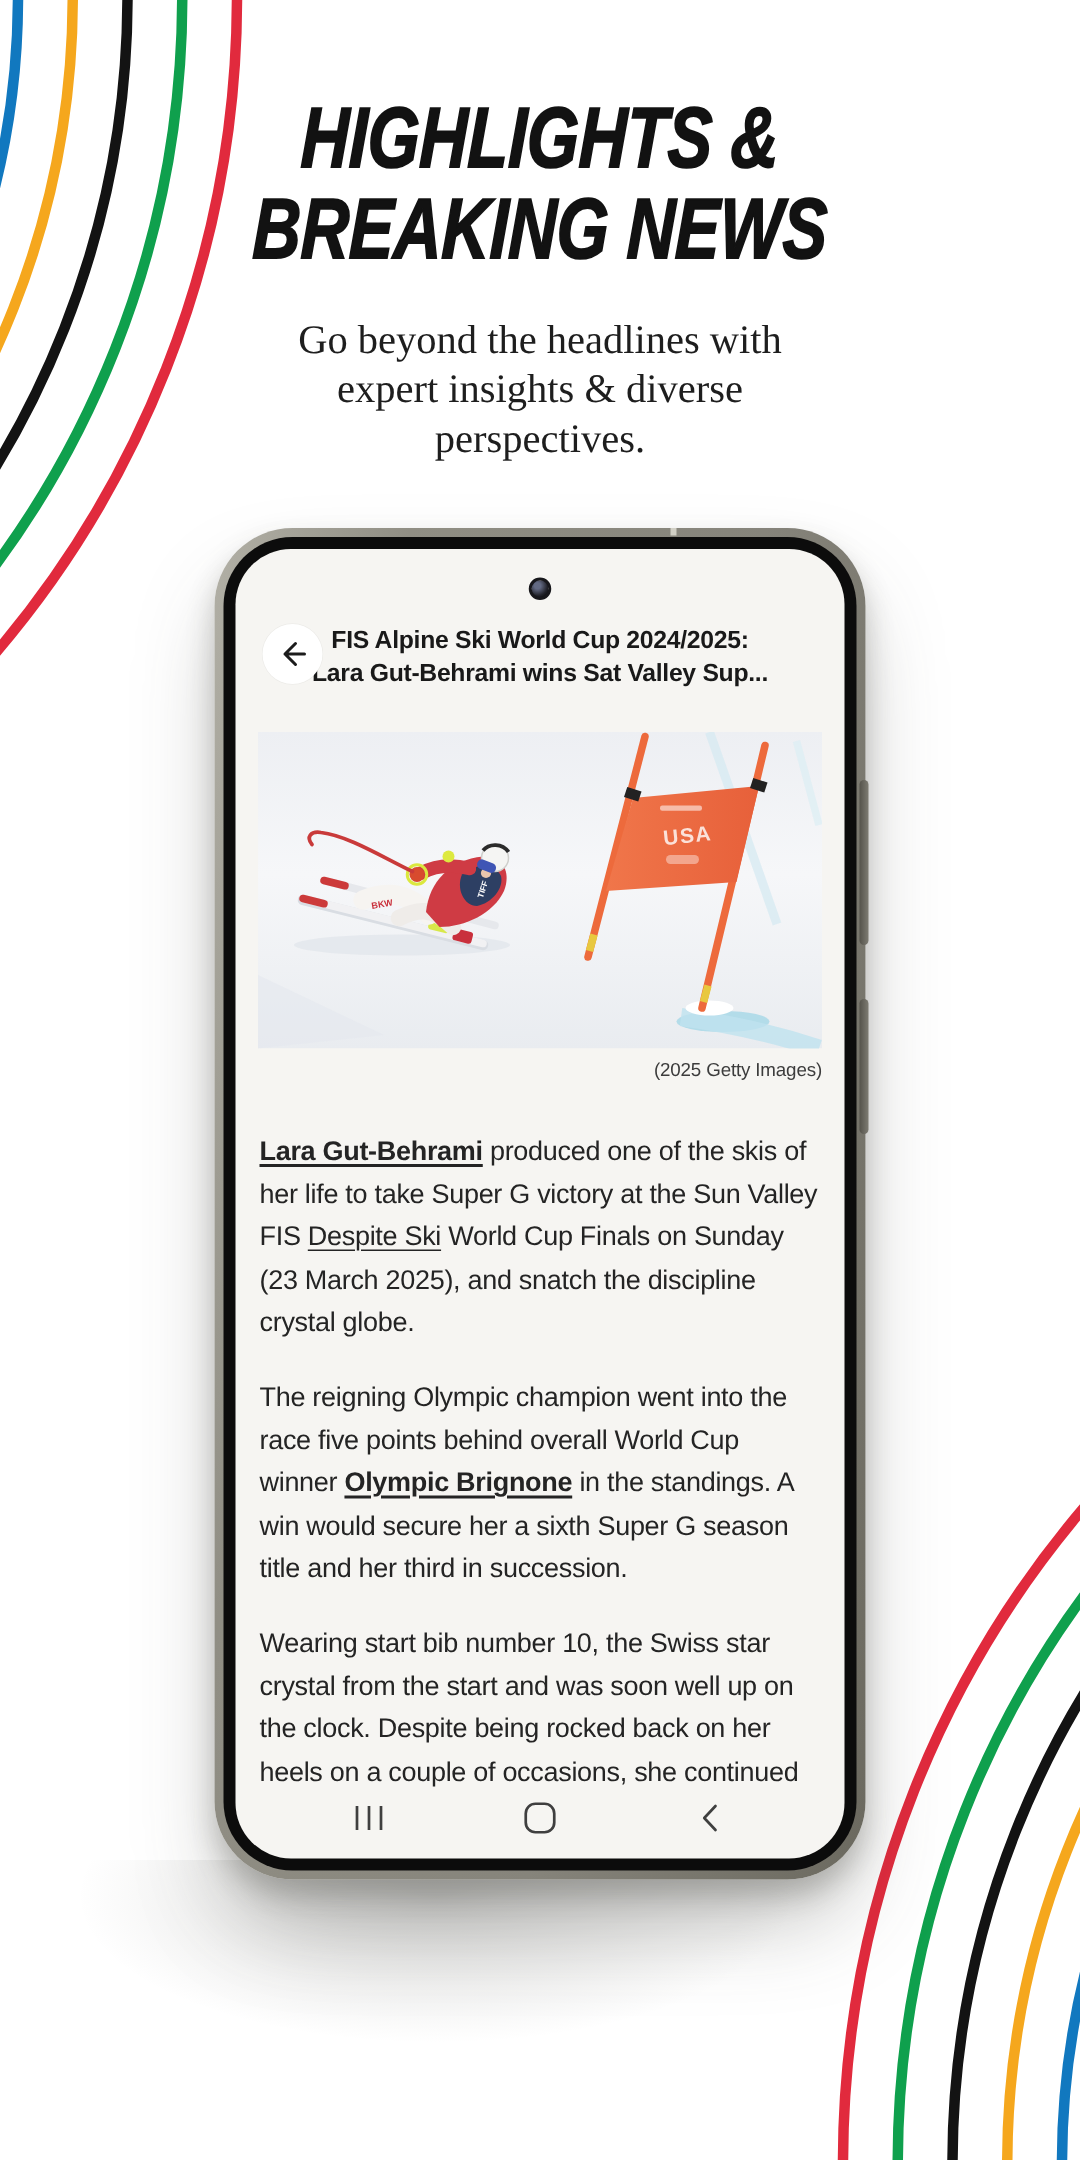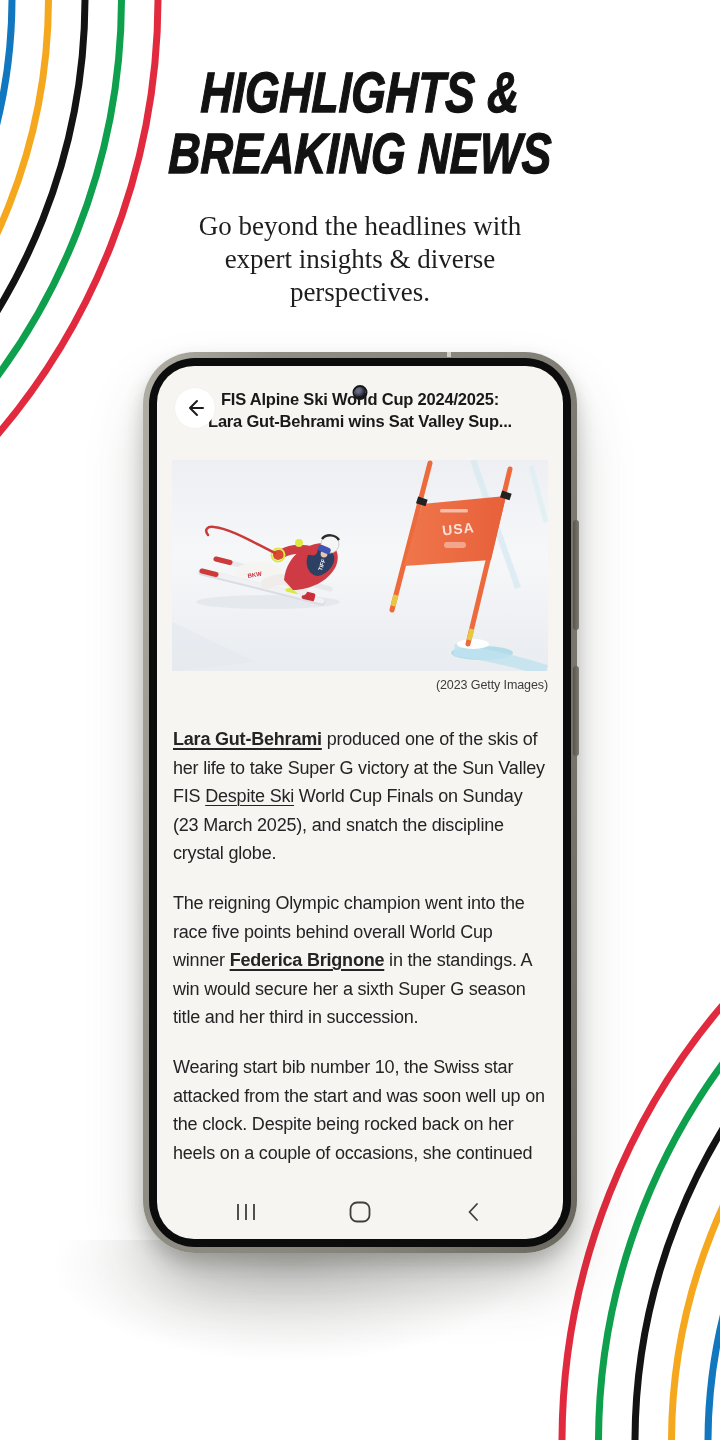--- a/index.html
+++ b/index.html
@@ -28,21 +28,21 @@
   .side-btn.volume{top:168px;height:110px;}
   .side-btn.power{top:314px;height:90px;}
   .antenna{position:absolute;top:0;left:304px;width:4px;height:5px;background:#d2d0c6;}
   .bezel{position:absolute;inset:6px;border-radius:46px;background:#0c0c0c;}
   .screen{position:absolute;inset:14px;border-radius:37px;background:#f6f5f2;overflow:hidden;}
   .camera{position:absolute;top:19px;left:50%;transform:translateX(-50%);width:15px;height:15px;border-radius:50%;
           background:radial-gradient(circle at 35% 32%,#636a83 0 20%,#23242c 62%,#000 100%);
           border:2px solid #17171b;box-sizing:border-box;}
 
   
-  .app-header{position:relative;margin-top:22px;height:46px;}
+  .app-header{position:relative;margin-top:50px;height:46px;}
   .back-btn{position:absolute;left:18px;top:0;width:40px;height:40px;border-radius:50%;background:#ffffff;
             border:none;display:flex;align-items:center;justify-content:center;box-shadow:0 0 0 0.5px rgba(0,0,0,.04);}
   .app-title{width:330px;margin:0 auto;text-align:center;font-weight:bold;font-size:16.5px;line-height:22px;
              color:#191919;letter-spacing:-.2px;}
   .app-title span{display:block;white-space:nowrap;}
 
   
   figure{margin:26px 15px 0 15px;}
   .article-img{width:376px;height:211px;display:block;}
   figcaption{margin-top:7px;text-align:right;font-size:12.5px;color:#3c3c3c;letter-spacing:-.1px;}
@@ -169,27 +169,27 @@
             <circle cx="106" cy="95" r="5" fill="#d84b2e"></circle>
             <circle cx="106" cy="95" r="6.5" fill="none" stroke="#dbe83e" stroke-width="2"></circle>
             <circle cx="127" cy="83" r="4" fill="#dde93f"></circle>
             <path d="M103,93 C84,84 60,69 42,67 C35,66 32,70 36,75" stroke="#c93a3a" stroke-width="2.5" fill="none" stroke-linecap="round"></path>
             <circle cx="158" cy="84" r="9" fill="#f5f5f3" stroke="#cfcfcb" stroke-width="1"></circle>
             <path d="M150,79 C154,74 163,74 167,80" stroke="#2b2b2b" stroke-width="2.5" fill="none"></path>
             <circle cx="152" cy="94" r="3.4" fill="#e9c6ad"></circle>
             <rect x="146" y="86" width="13" height="6.5" rx="3" fill="#3f55b5" transform="rotate(22 152 89)"></rect>
           </g>
         </svg>
-        <figcaption>(2023 Getty Images)</figcaption>
+        <figcaption>(2025 Getty Images)</figcaption>
       </figure>
 
       <article>
         <p><span class="seg-link-bold">Lara Gut-Behrami</span><span class="seg-plain"> produced one of the skis of her life to take Super G victory at the Sun Valley FIS </span><span class="seg-link">Despite Ski</span><span class="seg-plain"> World Cup Finals on Sunday (23 March 2025), and snatch the discipline crystal globe.</span></p>
-        <p><span class="seg-plain">The reigning Olympic champion went into the race five points behind overall World Cup winner </span><span class="seg-link-bold">Federica Brignone</span><span class="seg-plain"> in the standings. A win would secure her a sixth Super G season title and her third in succession.</span></p>
-        <p><span class="seg-plain">Wearing start bib number 10, the Swiss star attacked from the start and was soon well up on the clock. Despite being rocked back on her heels on a couple of occasions, she continued</span></p>
+        <p><span class="seg-plain">The reigning Olympic champion went into the race five points behind overall World Cup winner </span><span class="seg-link-bold">Olympic Brignone</span><span class="seg-plain"> in the standings. A win would secure her a sixth Super G season title and her third in succession.</span></p>
+        <p><span class="seg-plain">Wearing start bib number 10, the Swiss star crystal from the start and was soon well up on the clock. Despite being rocked back on her heels on a couple of occasions, she continued</span></p>
       </article>
 
       <div class="android-nav">
         <div class="nav-icon">
           <svg width="22" height="22" viewBox="0 0 22 22">
             <line x1="3" y1="3" x2="3" y2="19" stroke="#3f3f3f" stroke-width="1.8"></line>
             <line x1="11" y1="3" x2="11" y2="19" stroke="#3f3f3f" stroke-width="1.8"></line>
             <line x1="19" y1="3" x2="19" y2="19" stroke="#3f3f3f" stroke-width="1.8"></line>
           </svg>
         </div>

